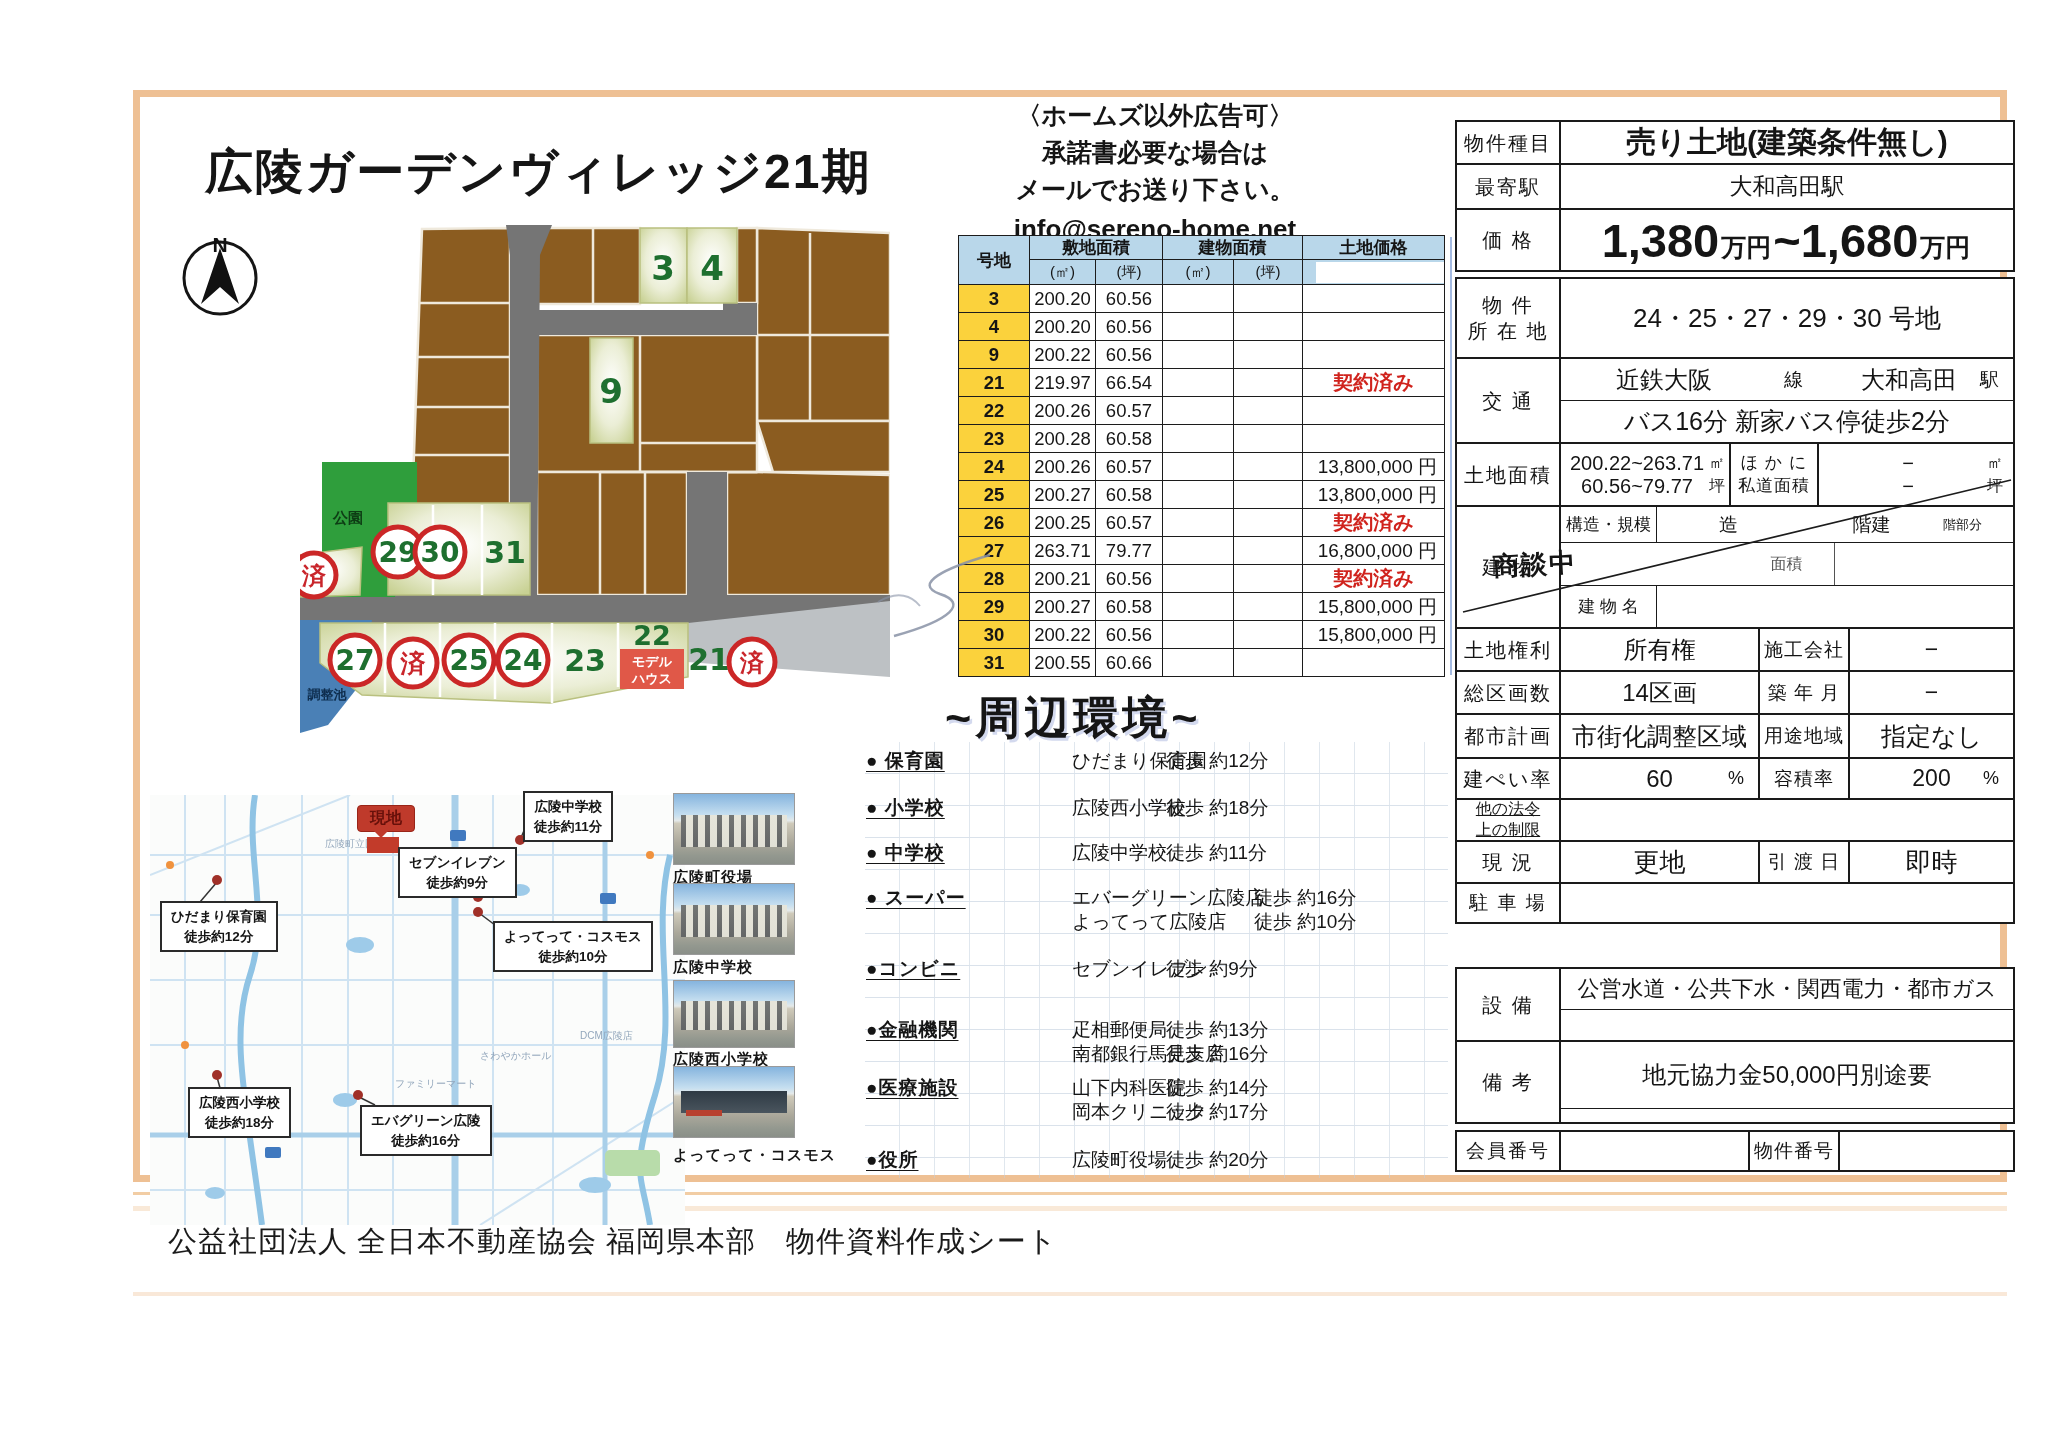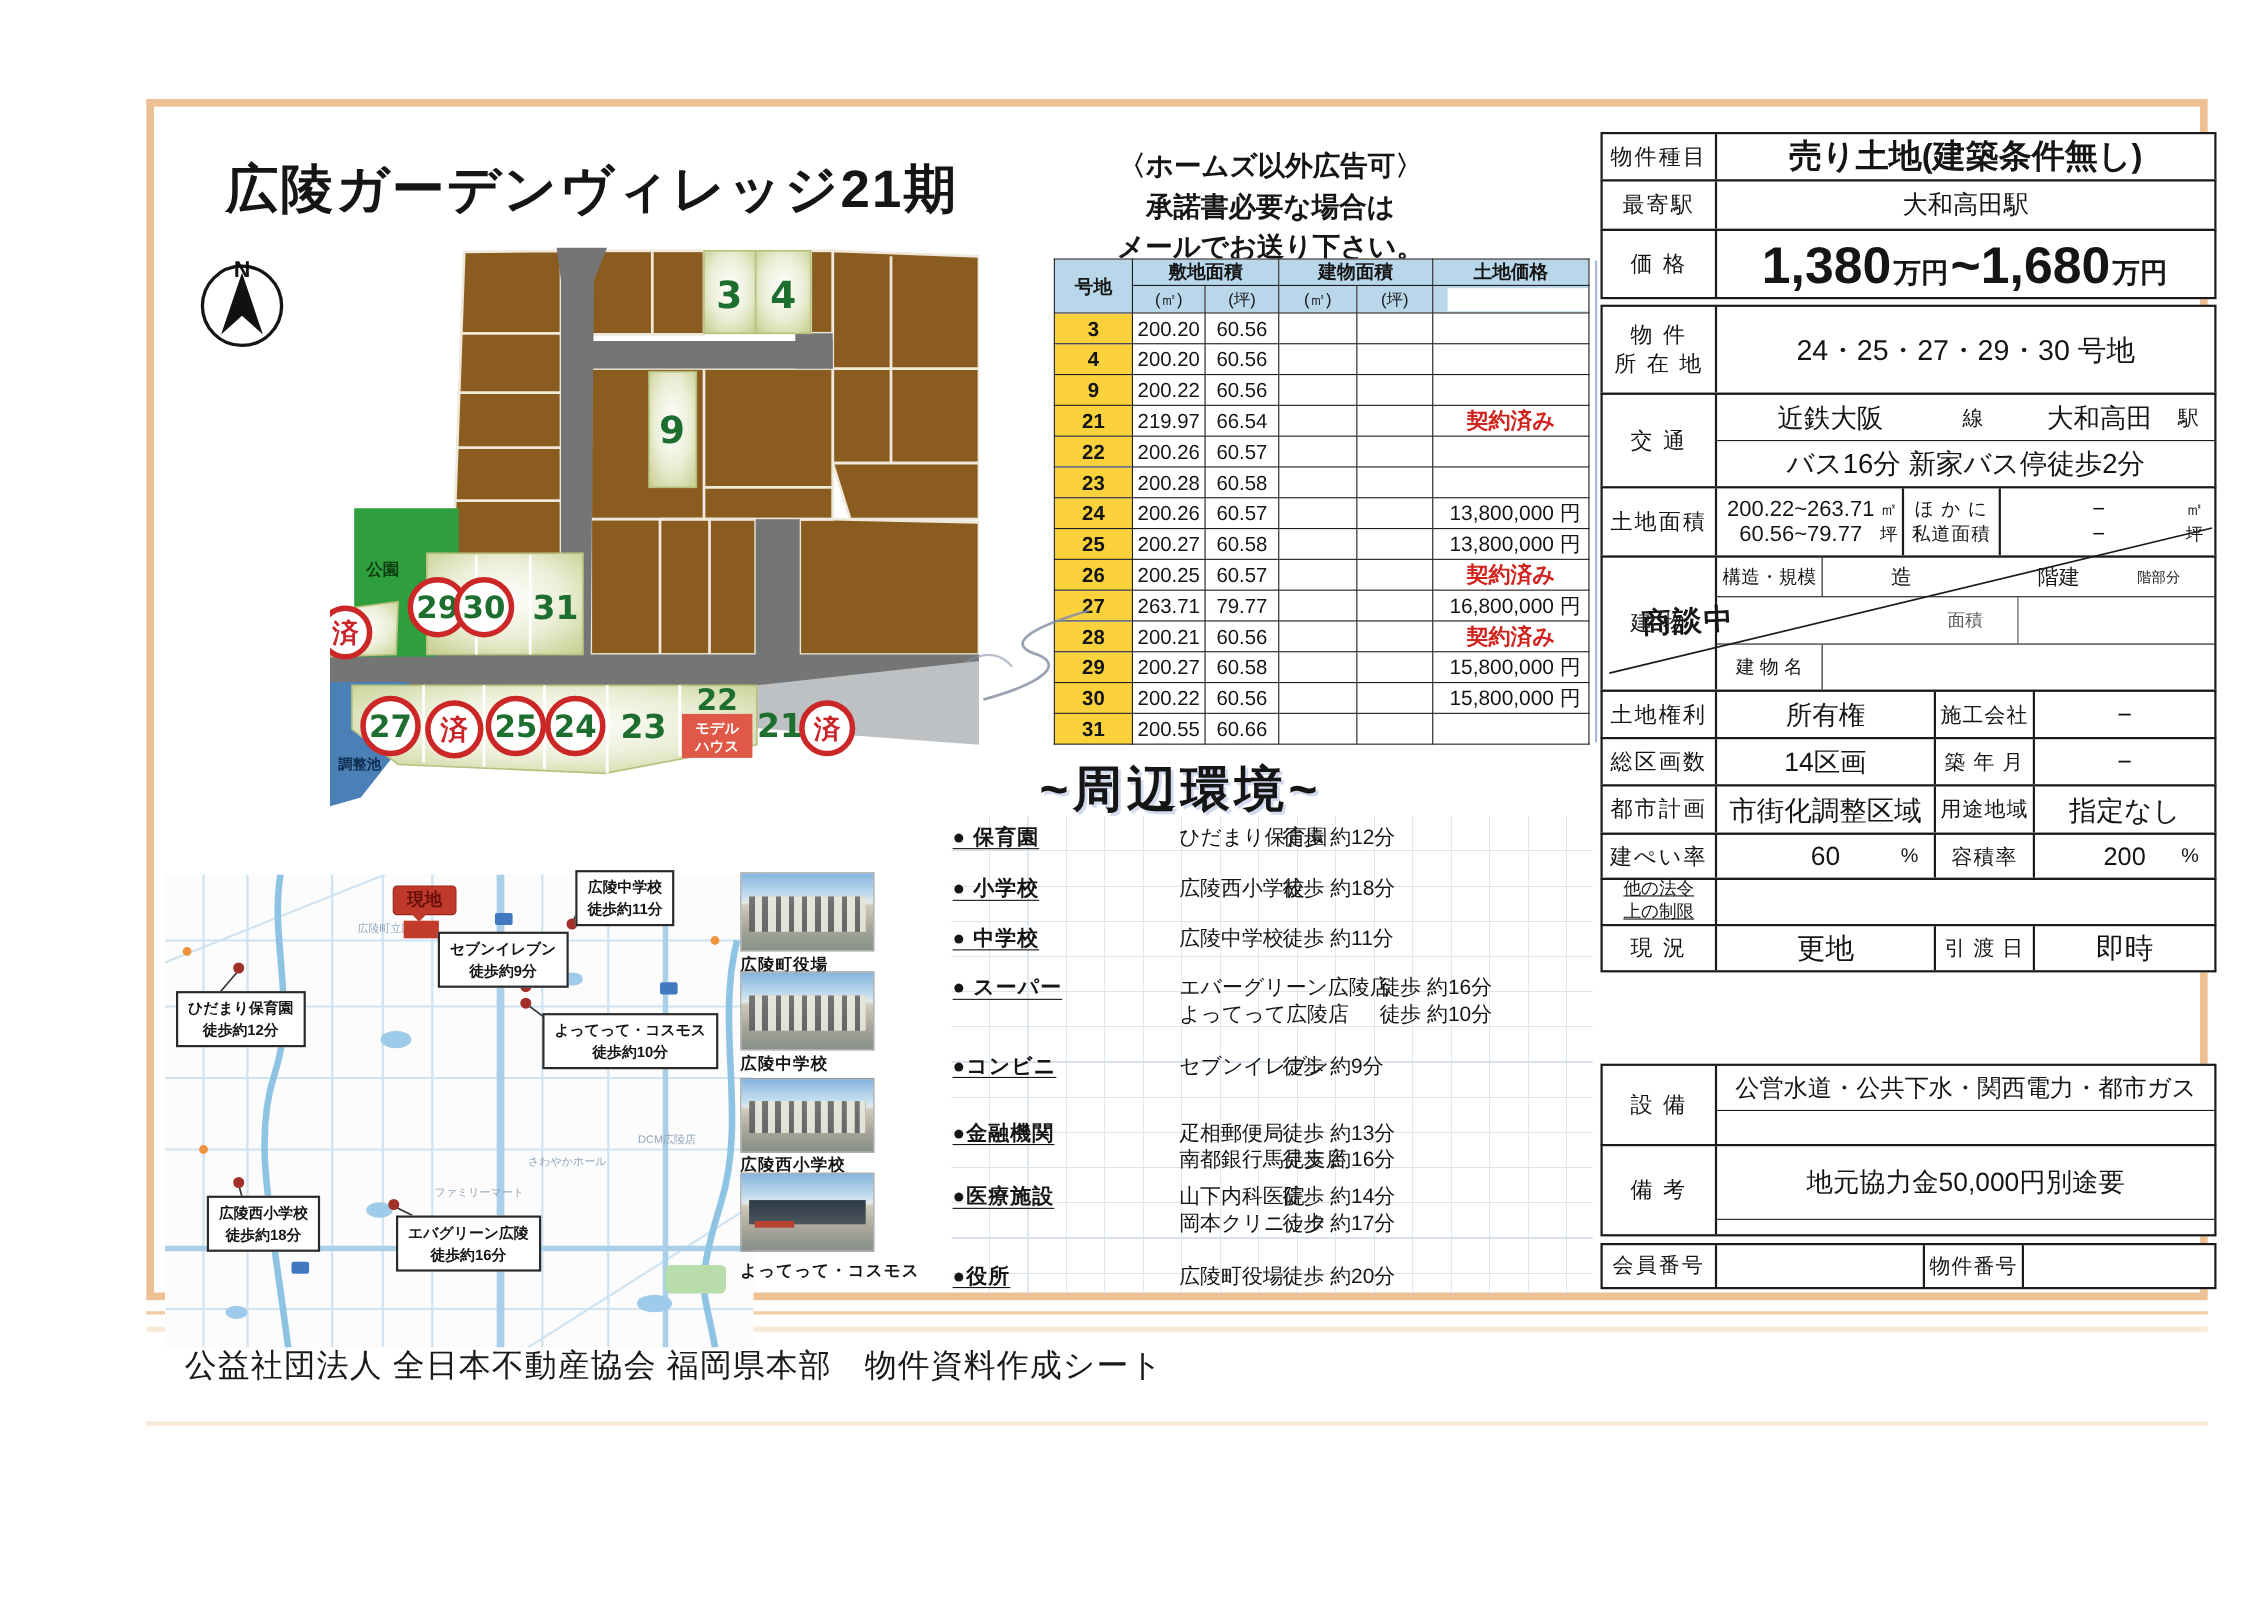--- a/index.html
+++ b/index.html
@@ -4,21 +4,21 @@
 <style>
   html,body{margin:0;padding:0;background:#fff;}
   .page{position:relative;width:2056px;height:1453px;background:#fff;overflow:hidden;
         font-family:"Liberation Sans","DejaVu Sans",sans-serif;color:#151515;}
   .abs{position:absolute;}
   
   .frame{position:absolute;left:133px;top:90px;width:1874px;height:1092px;border:7px solid #eec094;box-sizing:border-box;}
   .band{position:absolute;left:133px;width:1874px;}
   
   .title{position:absolute;left:205px;top:140px;font-size:48px;font-weight:bold;letter-spacing:2px;}
-  .notice{position:absolute;left:995px;top:97px;width:320px;text-align:center;font-size:25px;font-weight:bold;line-height:1.48;margin-top:36px;}
+  .notice{position:absolute;left:995px;top:97px;width:320px;text-align:center;font-size:25px;font-weight:bold;line-height:1.48;}
   .notice .email{display:inline-block;font-size:26px;border-bottom:2.5px solid #3a3a3a;padding:2px 8px 1px;}
   
   .lot-table{position:absolute;left:958px;top:235px;border-collapse:collapse;table-layout:fixed;background:#fff;}
   .lot-table th,.lot-table td{border:1.7px solid #1c1c1c;padding:0;text-align:center;box-sizing:border-box;overflow:hidden;}
   .lot-table thead th{background:#b9d7ea;font-size:17px;font-weight:bold;height:23px;}
   .lot-table thead .units th{font-size:15px;font-weight:normal;height:25px;}
   .lot-table tbody td{height:28px;font-size:18.5px;background:#fff;}
   .lot-table td.no{background:#fbd23c;font-weight:bold;}
   .lot-table td.yen{text-align:right;padding-right:7px;font-size:19px;}
   .lot-table td.sold{color:#d0231d;font-weight:bold;font-size:20px;}
@@ -487,20 +487,24 @@
       <span class="s2">上の制限</span>
     </div>
     <div class="pv"></div>
   </div>
   <div class="pr" style="top:840px;height:44px;">
     <div class="pl">現 況</div>
     <div class="pv" style="font-size:26px;">更地</div>
     <div class="pm">引 渡 日</div>
     <div class="pv2" style="font-size:26px;">即時</div>
   </div>
+  <div class="pr" style="top:882px;height:42px;">
+    <div class="pl" style="font-size:19px;">駐 車 場</div>
+    <div class="pv"></div>
+  </div>
   <div class="pr" style="top:967px;height:75px;">
     <div class="pl">設 備</div>
     <div class="stack">
       <div style="flex:0 0 40px;font-size:22px;">公営水道・公共下水・関西電力・都市ガス</div>
       <div></div>
     </div>
   </div>
   <div class="pr" style="top:1040px;height:84px;">
     <div class="pl">備 考</div>
     <div class="stack">

